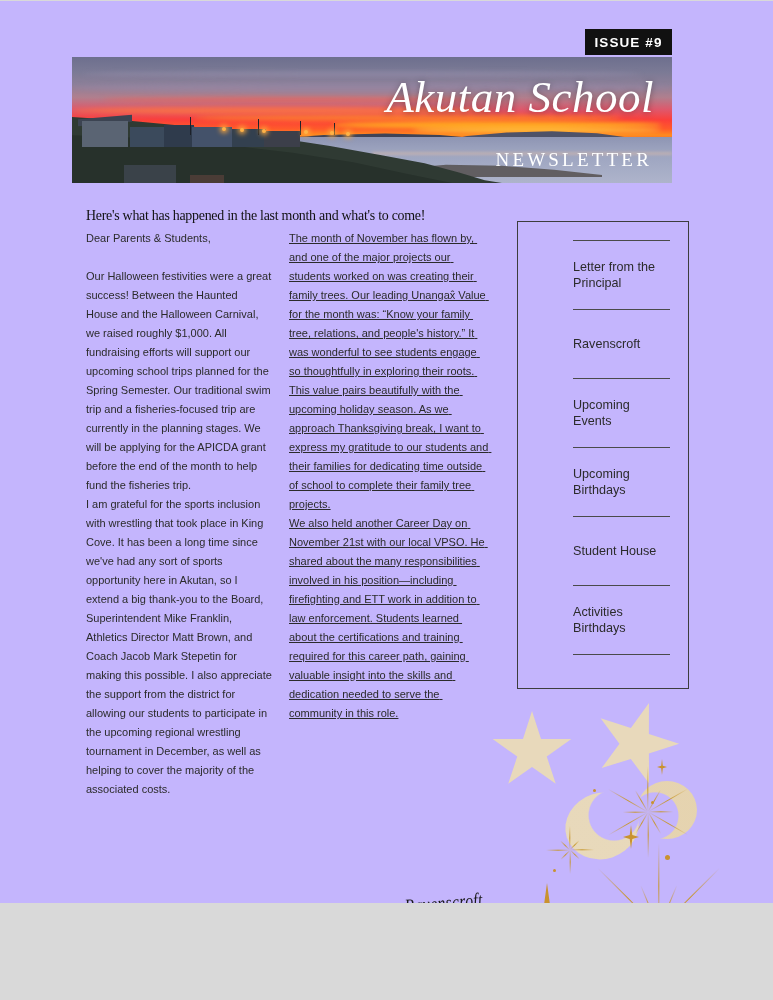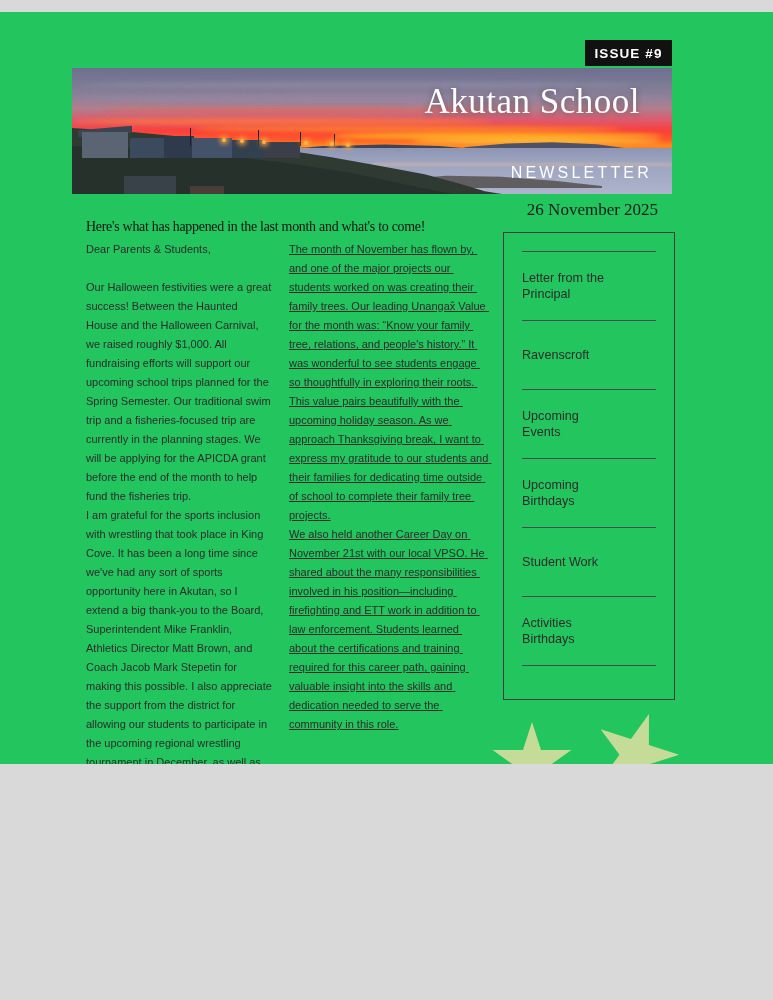--- a/index.html
+++ b/index.html
@@ -1,22 +1,22 @@
 <!DOCTYPE html>
 <html><head>
 <meta charset="utf-8">
 <style>
   html,body{margin:0;padding:0;background:#d9d9d9;}
   body{font-family:"Liberation Sans",sans-serif;}
   .page{
     position:relative;
-    width:773px;height:752px;
-    background:#22c55e;
+    width:773px;height:902px;
+    background:#c4b5fd;
     overflow:hidden;
-    margin:12px auto;
+    margin:1px auto;
   }
 
   
   .issue-badge{
     position:absolute;left:585px;top:28px;
     width:87px;height:26px;
     background:#111111;
     color:#ffffff;
     font-family:"Liberation Sans",sans-serif;
     font-weight:bold;
@@ -105,33 +105,34 @@
   .b3{left:92px;top:68px;width:30px;height:22px;background:#2f3b4c;}
   .b4{left:120px;top:70px;width:40px;height:20px;background:#44526a;}
   .b5{left:160px;top:72px;width:34px;height:18px;background:#33404f;}
   .b6{left:192px;top:74px;width:36px;height:16px;background:#3c3f4a;}
   .shed1{left:52px;top:108px;width:52px;height:30px;background:#3a4249;}
   .shed2{left:118px;top:118px;width:34px;height:22px;background:#4a3c36;}
   .lamp{position:absolute;width:4px;height:4px;border-radius:50%;background:#ffb347;box-shadow:0 0 5px 2px rgba(255,170,60,.9);}
   .pole{position:absolute;width:1px;background:#1c2129;}
 
   .hero-title{
-    position:absolute;right:32px;top:14px;
+    position:absolute;right:18px;top:14px;
     color:#ffffff;
     font-family:"Liberation Serif",serif;
-    font-size:35px;
+    font-size:45px;
+    font-style:italic;
     letter-spacing:.5px;
     text-shadow:0 1px 6px rgba(0,0,0,.35);
     white-space:nowrap;
   }
   .hero-sub{
     position:absolute;right:20px;bottom:12px;
     color:#ffffff;
-    font-family:Liberation Sans, sans-serif;
-    font-size:16px;
+    font-family:Liberation Serif, serif;
+    font-size:19px;
     letter-spacing:3.2px;
   }
 
   
   .date-line{
     position:absolute;left:505px;top:188px;width:175px;
     text-align:center;
     font-family:"Liberation Serif",serif;
     font-size:17px;color:#1a1a1a;
   }
@@ -150,24 +151,25 @@
     font-family:"Liberation Sans",sans-serif;
     font-size:11px;line-height:19px;
     color:#2b2b2b;
     white-space:pre-wrap;
   }
   .col-left{left:86px;width:186px;}
   .col-mid{left:289px;width:200px;text-decoration:underline;}
 
   
   .toc{
-    position:absolute;left:503px;top:220px;
+    position:absolute;left:517px;top:220px;
     width:172px;height:468px;
     border:1px solid #3d3d3d;
     box-sizing:border-box;
+    padding-left:37px;
   }
   .toc-inner{padding:0 18px;}
   .toc-rule{height:1px;background:#4a4a4a;margin:0;}
   .toc-item{
     display:flex;align-items:center;
     min-height:68px;
     font-family:"Liberation Sans",sans-serif;
     font-size:12.6px;line-height:16px;
     color:#2b2b2b;
     white-space:pre-line;
@@ -281,21 +283,20 @@
       <div class="lamp" style="left:190px;top:72px;"></div>
       <div class="lamp" style="left:232px;top:73px;"></div>
       <div class="lamp" style="left:258px;top:74px;"></div>
       <div class="lamp" style="left:274px;top:75px;"></div>
 
       <div class="hero-title">Akutan School</div>
       <div class="hero-sub">NEWSLETTER</div>
     </div>
   </div>
 
-  <div class="date-line">26 November 2025</div>
 
   <div class="tagline">Here's what has happened in the last month and what's to come!</div>
 
   <div class="col col-left">Dear Parents &amp; Students,
 
 Our Halloween festivities were a great success! Between the Haunted House and the Halloween Carnival, we raised roughly $1,000. All fundraising efforts will support our upcoming school trips planned for the Spring Semester. Our traditional swim trip and a fisheries-focused trip are currently in the planning stages. We will be applying for the APICDA grant before the end of the month to help fund the fisheries trip.
 I am grateful for the sports inclusion with wrestling that took place in King Cove. It has been a long time since we've had any sort of sports opportunity here in Akutan, so I extend a big thank-you to the Board, Superintendent Mike Franklin, Athletics Director Matt Brown, and Coach Jacob Mark Stepetin for making this possible. I also appreciate the support from the district for allowing our students to participate in the upcoming regional wrestling tournament in December, as well as helping to cover the majority of the associated costs.</div>
   <div class="col col-mid">The month of November has flown by, and one of the major projects our students worked on was creating their family trees. Our leading Unangax̂ Value for the month was: “Know your family tree, relations, and people's history.” It was wonderful to see students engage so thoughtfully in exploring their roots. This value pairs beautifully with the upcoming holiday season. As we approach Thanksgiving break, I want to express my gratitude to our students and their families for dedicating time outside of school to complete their family tree projects.
 We also held another Career Day on November 21st with our local VPSO. He shared about the many responsibilities involved in his position—including firefighting and ETT work in addition to law enforcement. Students learned about the certifications and training required for this career path, gaining valuable insight into the skills and dedication needed to serve the community in this role.</div>
 
@@ -307,21 +308,21 @@
 Principal</div>
       <div class="toc-rule"></div>
       <div class="toc-item">Ravenscroft</div>
       <div class="toc-rule"></div>
       <div class="toc-item">Upcoming
 Events</div>
       <div class="toc-rule"></div>
       <div class="toc-item">Upcoming
 Birthdays</div>
       <div class="toc-rule"></div>
-      <div class="toc-item">Student Work</div>
+      <div class="toc-item">Student House</div>
       <div class="toc-rule"></div>
       <div class="toc-item">Activities
 Birthdays</div>
       <div class="toc-rule"></div>
     </div>
   </div>
 
   <div class="callout">
     <div class="blob star-soft bs1"></div>
     <div class="blob star-soft bs2"></div>

